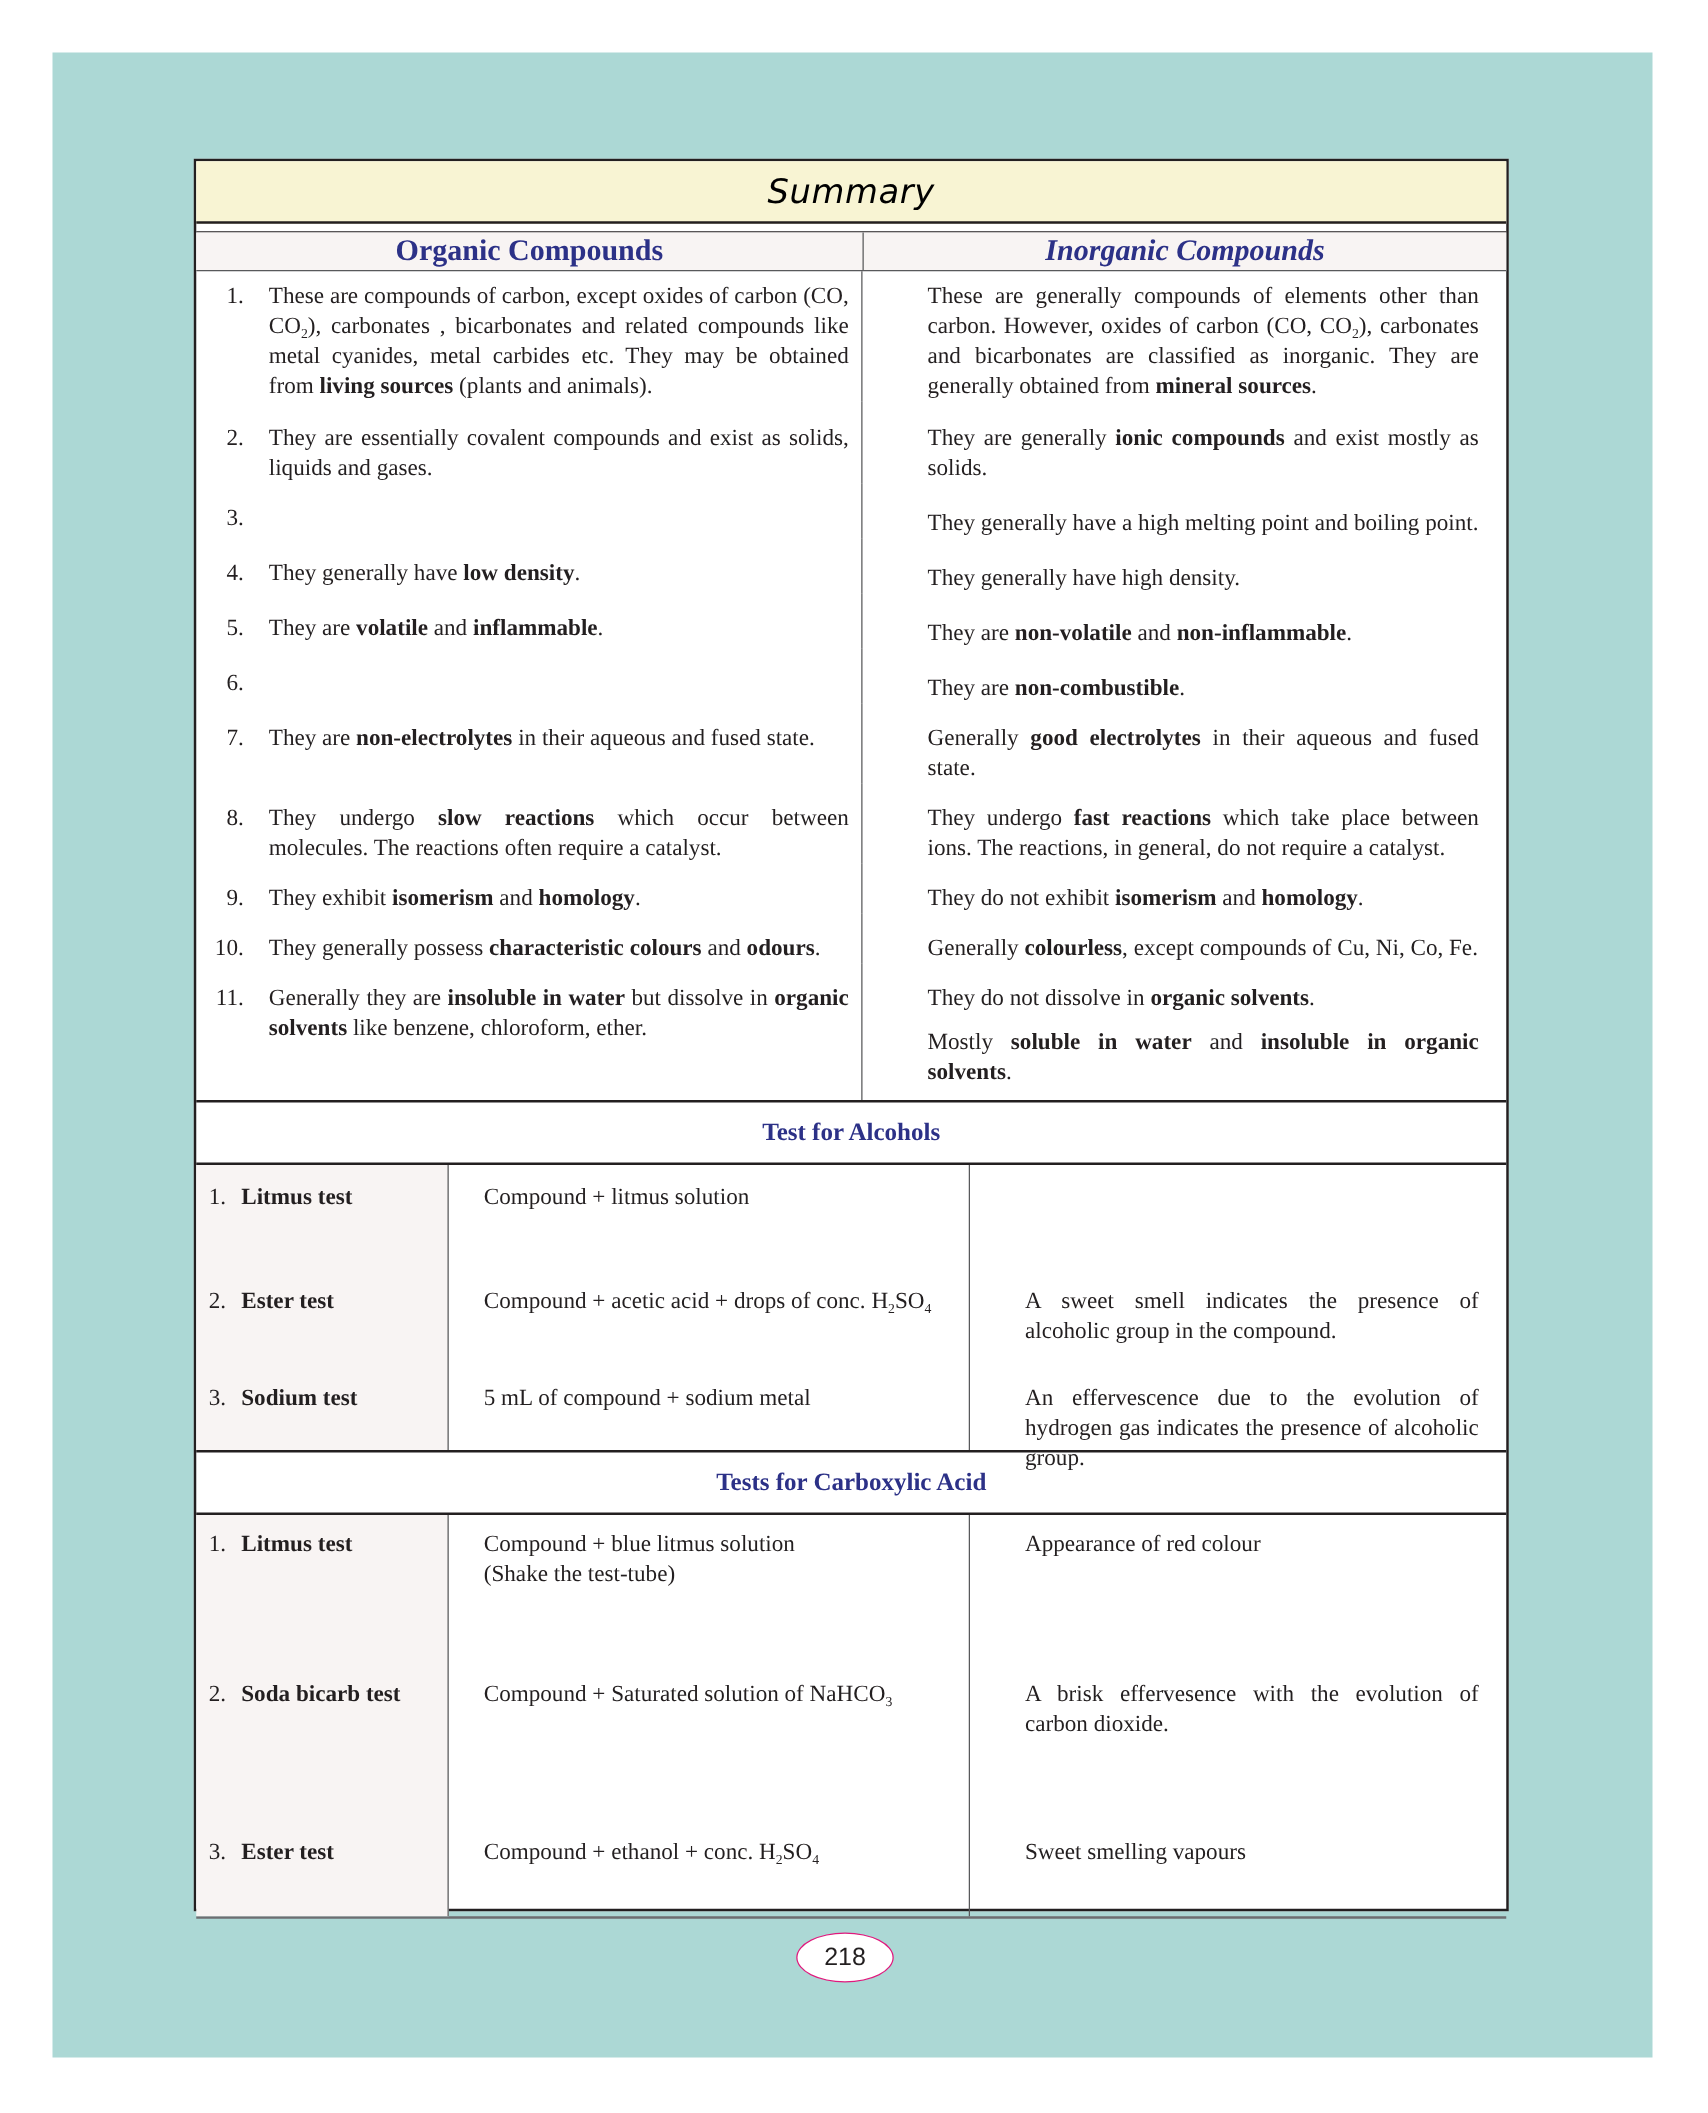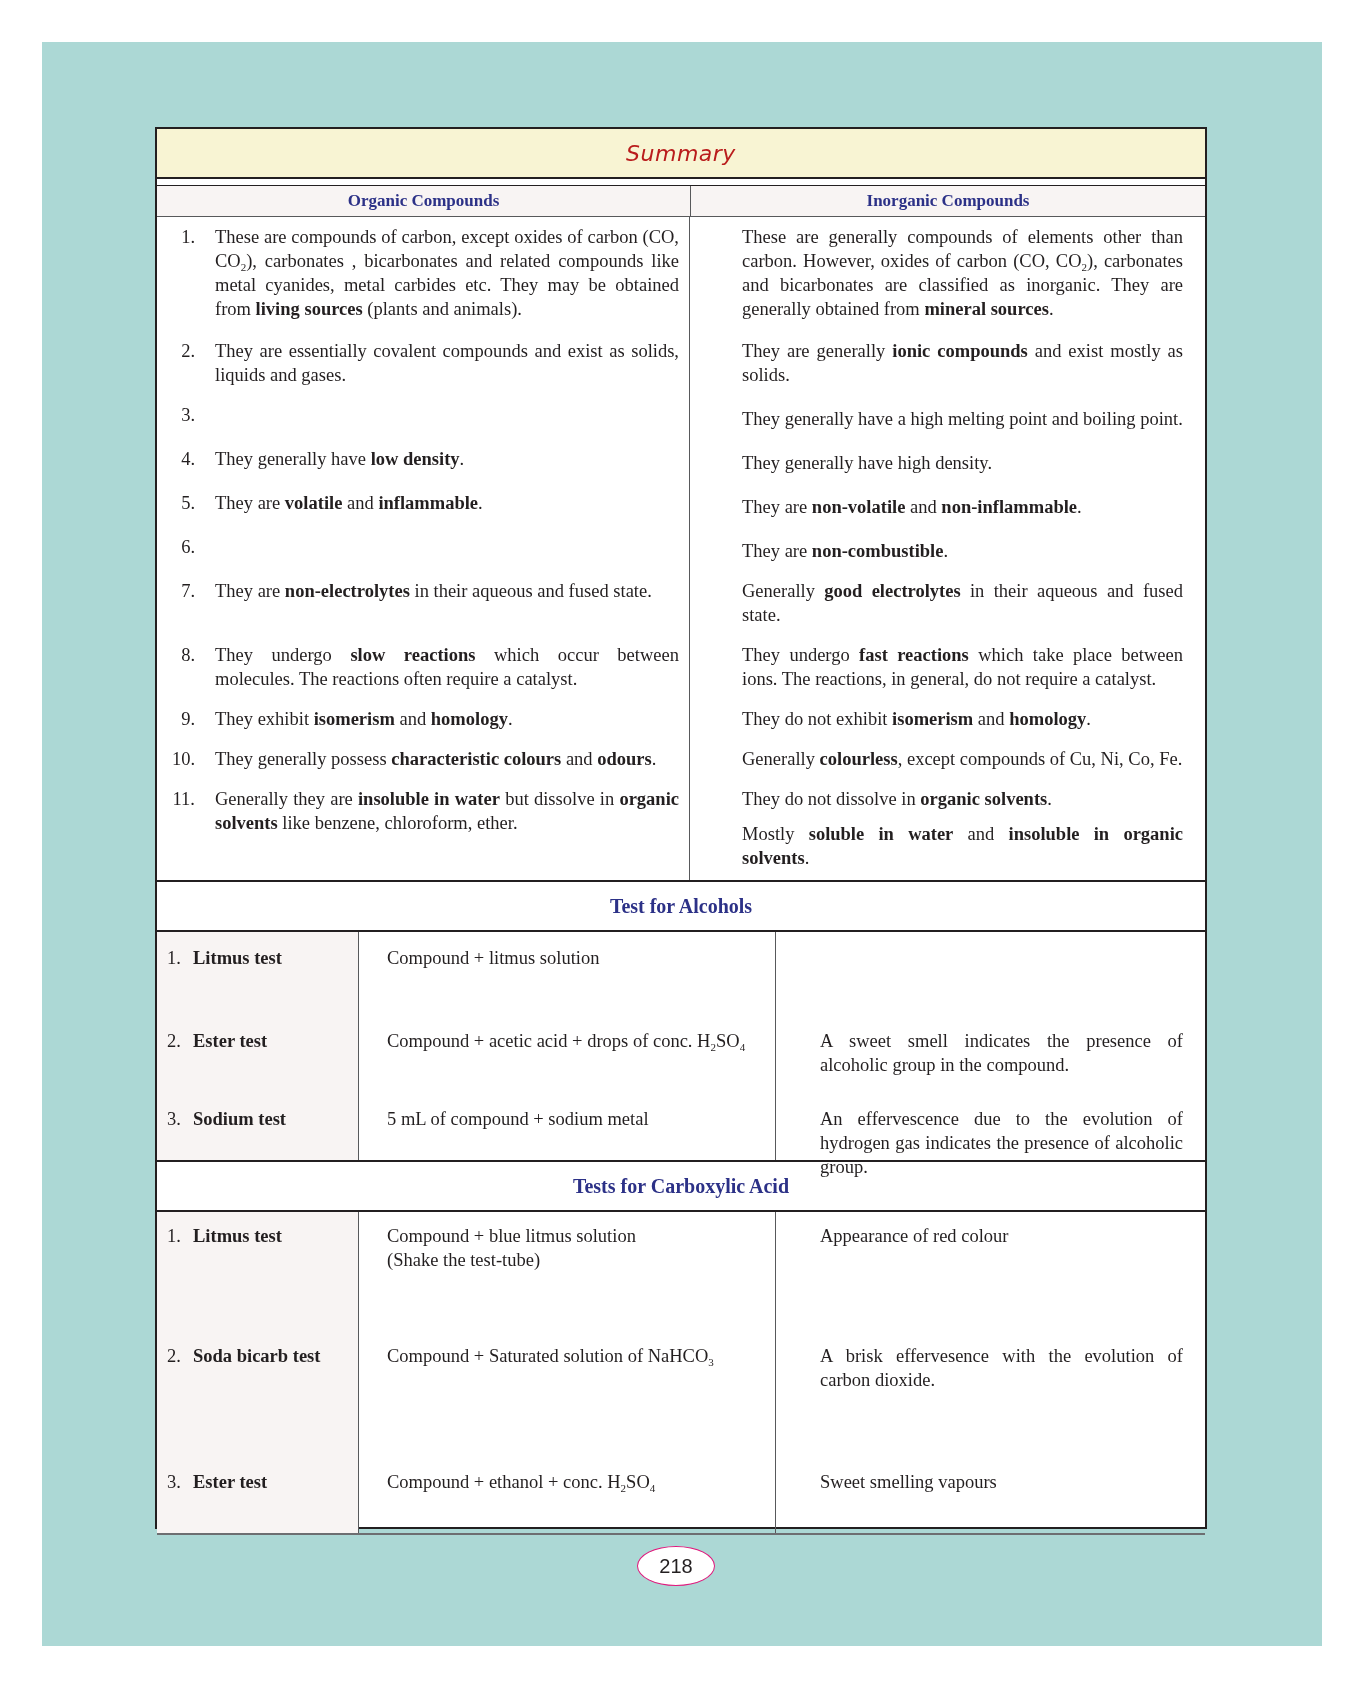--- a/index.html
+++ b/index.html
@@ -13,31 +13,31 @@
     }
     .frame {
       position: absolute; left: 155px; top: 127px; width: 1052px; height: 1402px;
       background: #ffffff; border: 2px solid #231f20; box-sizing: border-box;
     }
     .title-band {
       height: 48px; background: #f8f4d3; border-bottom: 2px solid #231f20;
       display: flex; align-items: center; justify-content: center;
     }
     .title-band span {
-      font-family: "DejaVu Sans", sans-serif; font-style: italic; font-size: 22px;
-      color: #b91c1c; letter-spacing: 0.5px;
+      font-family: "DejaVu Sans", sans-serif; font-style: italic; font-size: 27px;
+      color: #000000; letter-spacing: 0.5px;
     }
     .gap { height: 6px; border-bottom: 1.5px solid #231f20; }
     .col-head { display: flex; height: 30px; background: #f8f4f3; border-bottom: 1.5px solid #58595b; }
     .col-head div {
       display: flex; align-items: center; justify-content: center;
-      font-weight: bold; font-size: 17px; color: #2c3187;
+      font-weight: bold; font-size: 24px; color: #2c3187;
     }
     .col-head .c1 { width: 533px; border-right: 1.5px solid #58595b; }
-    .col-head .c2 { flex: 1; }
+    .col-head .c2 { flex: 1; font-style: italic; }
 
     .summary { position: relative; }
     .srow { display: flex; font-size: 18.5px; line-height: 24px; }
     .srow .left { width: 533px; box-sizing: border-box; display: flex; border-right: 1.5px solid #58595b; padding-right: 10px; }
     .srow .num { width: 58px; text-align: right; padding-right: 20px; box-sizing: border-box; flex-shrink: 0; }
     .srow .ltext { flex: 1; text-align: justify; }
     .srow .right { flex: 1; padding: 0 22px 0 8px; text-align: justify; margin-left: 44px; }
     b { font-weight: bold; }
     sub { font-size: 11px; vertical-align: -4px; line-height: 0; }
 

